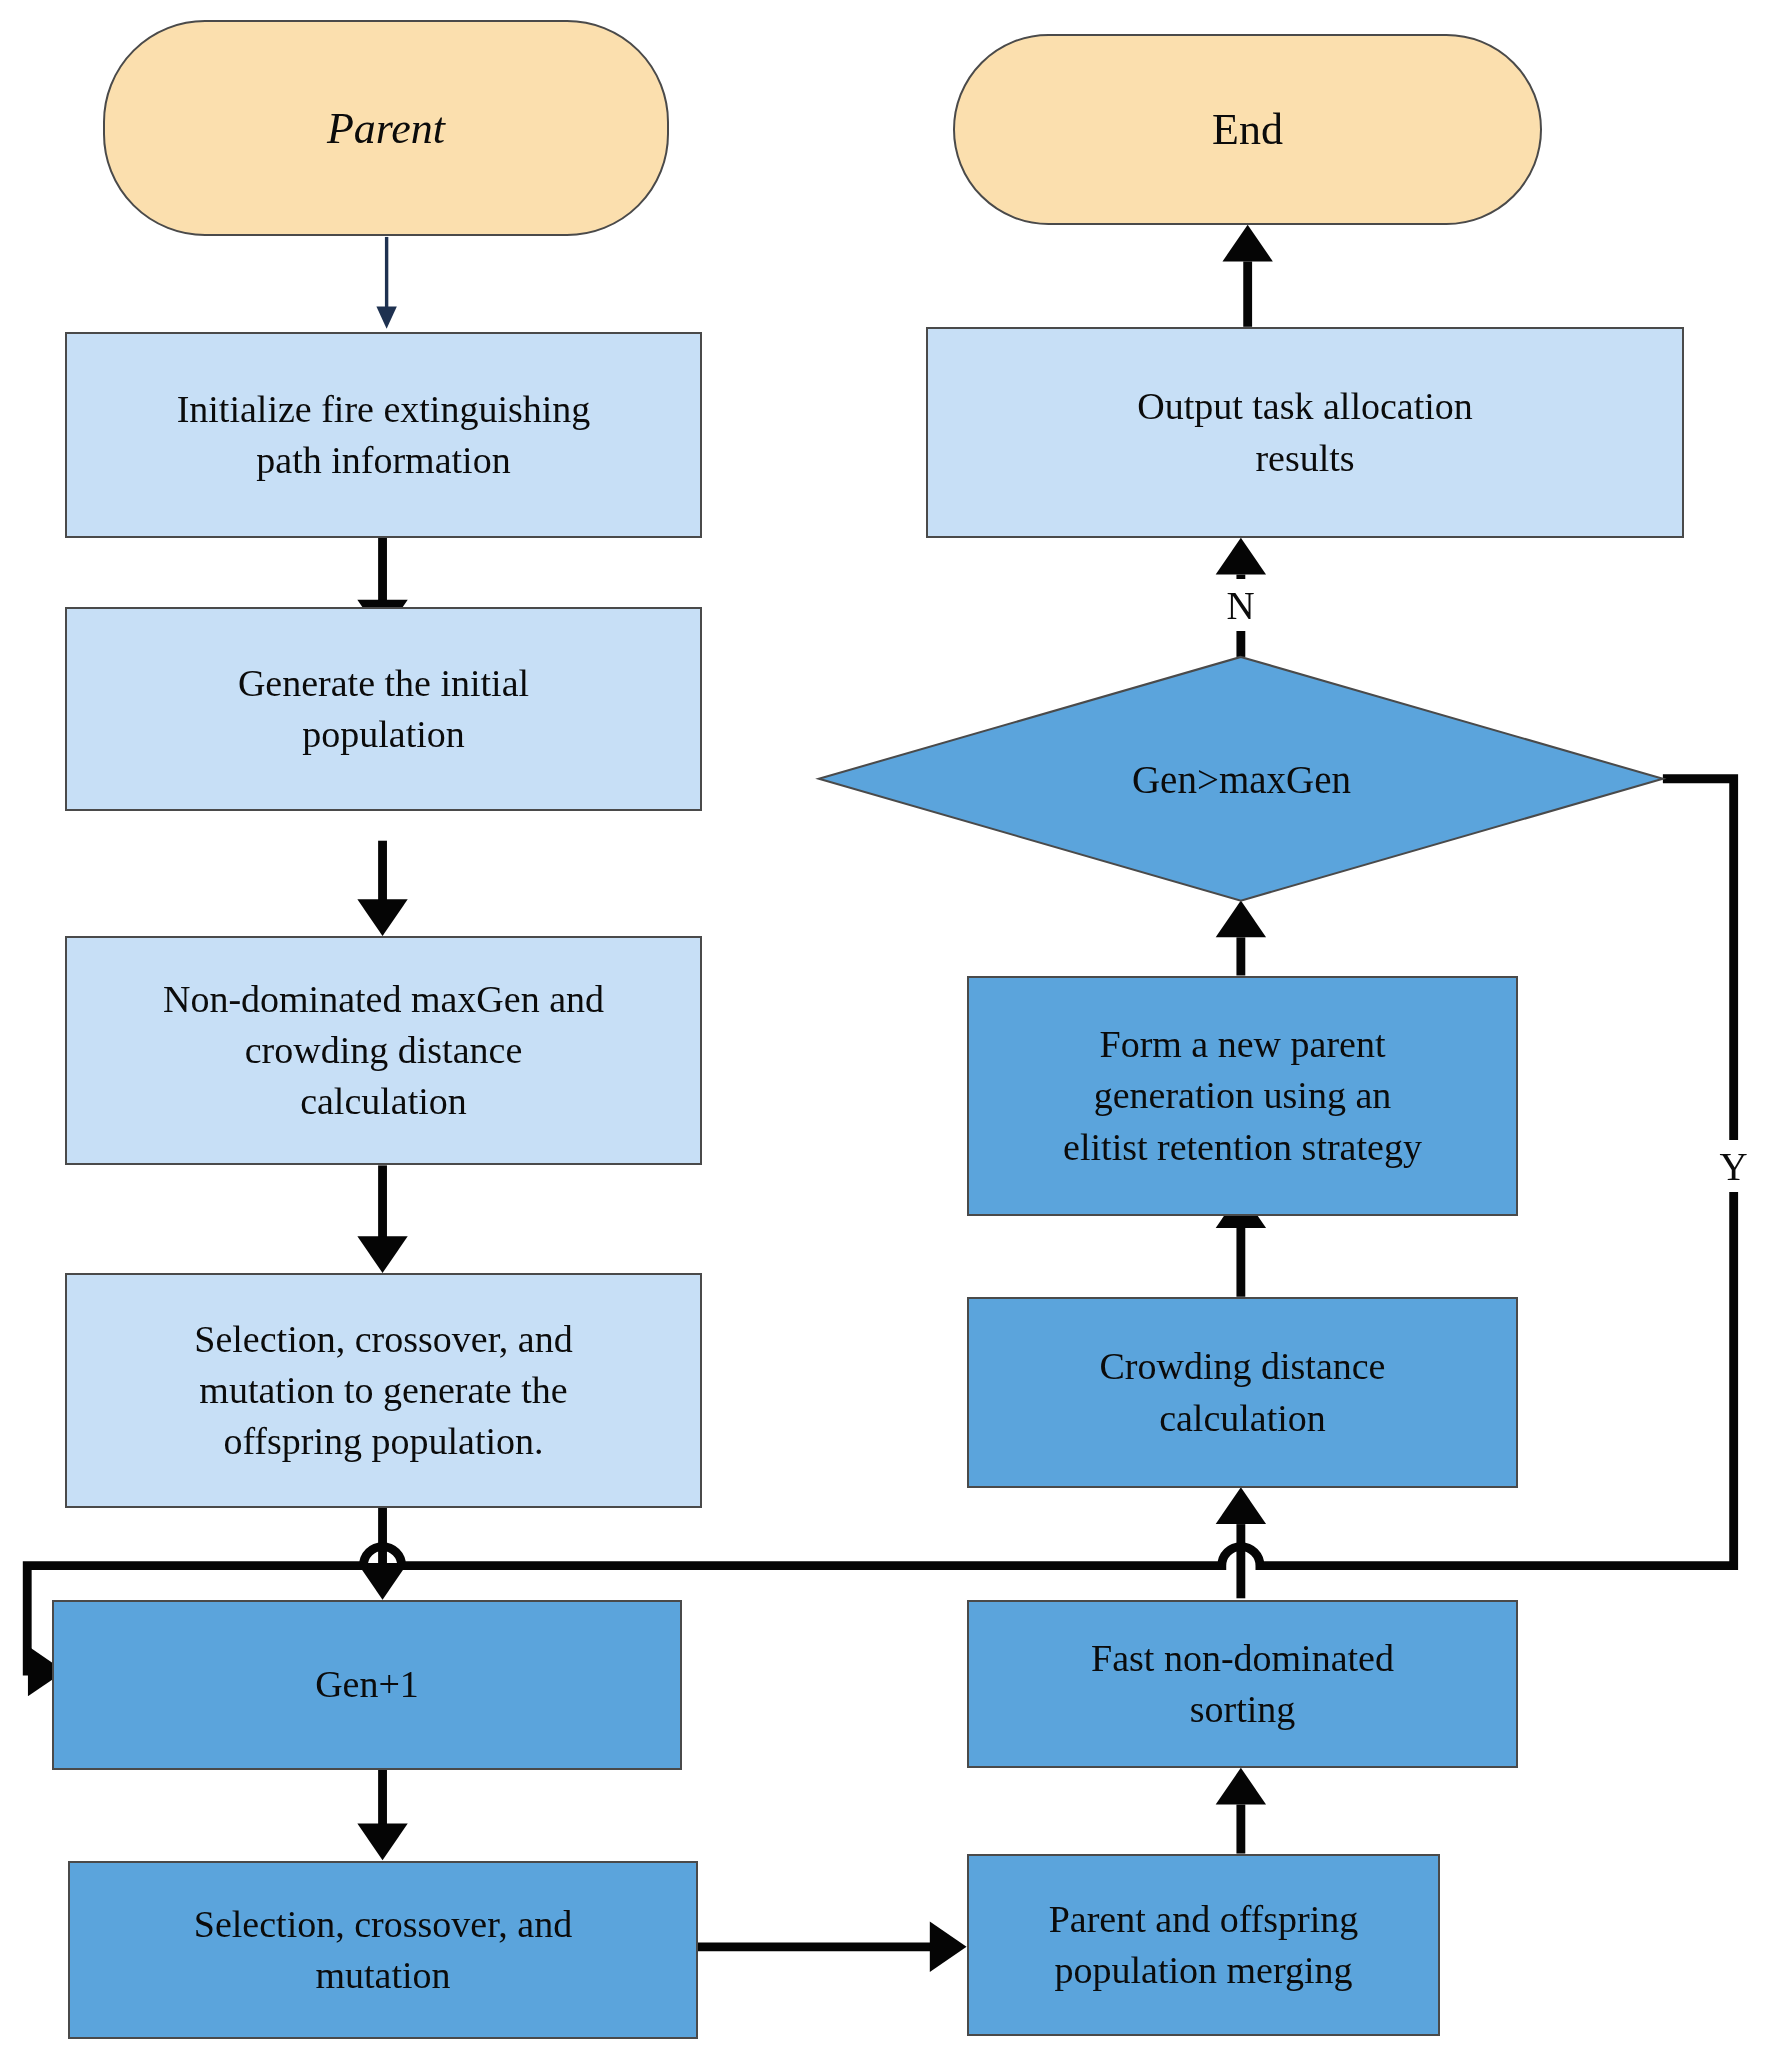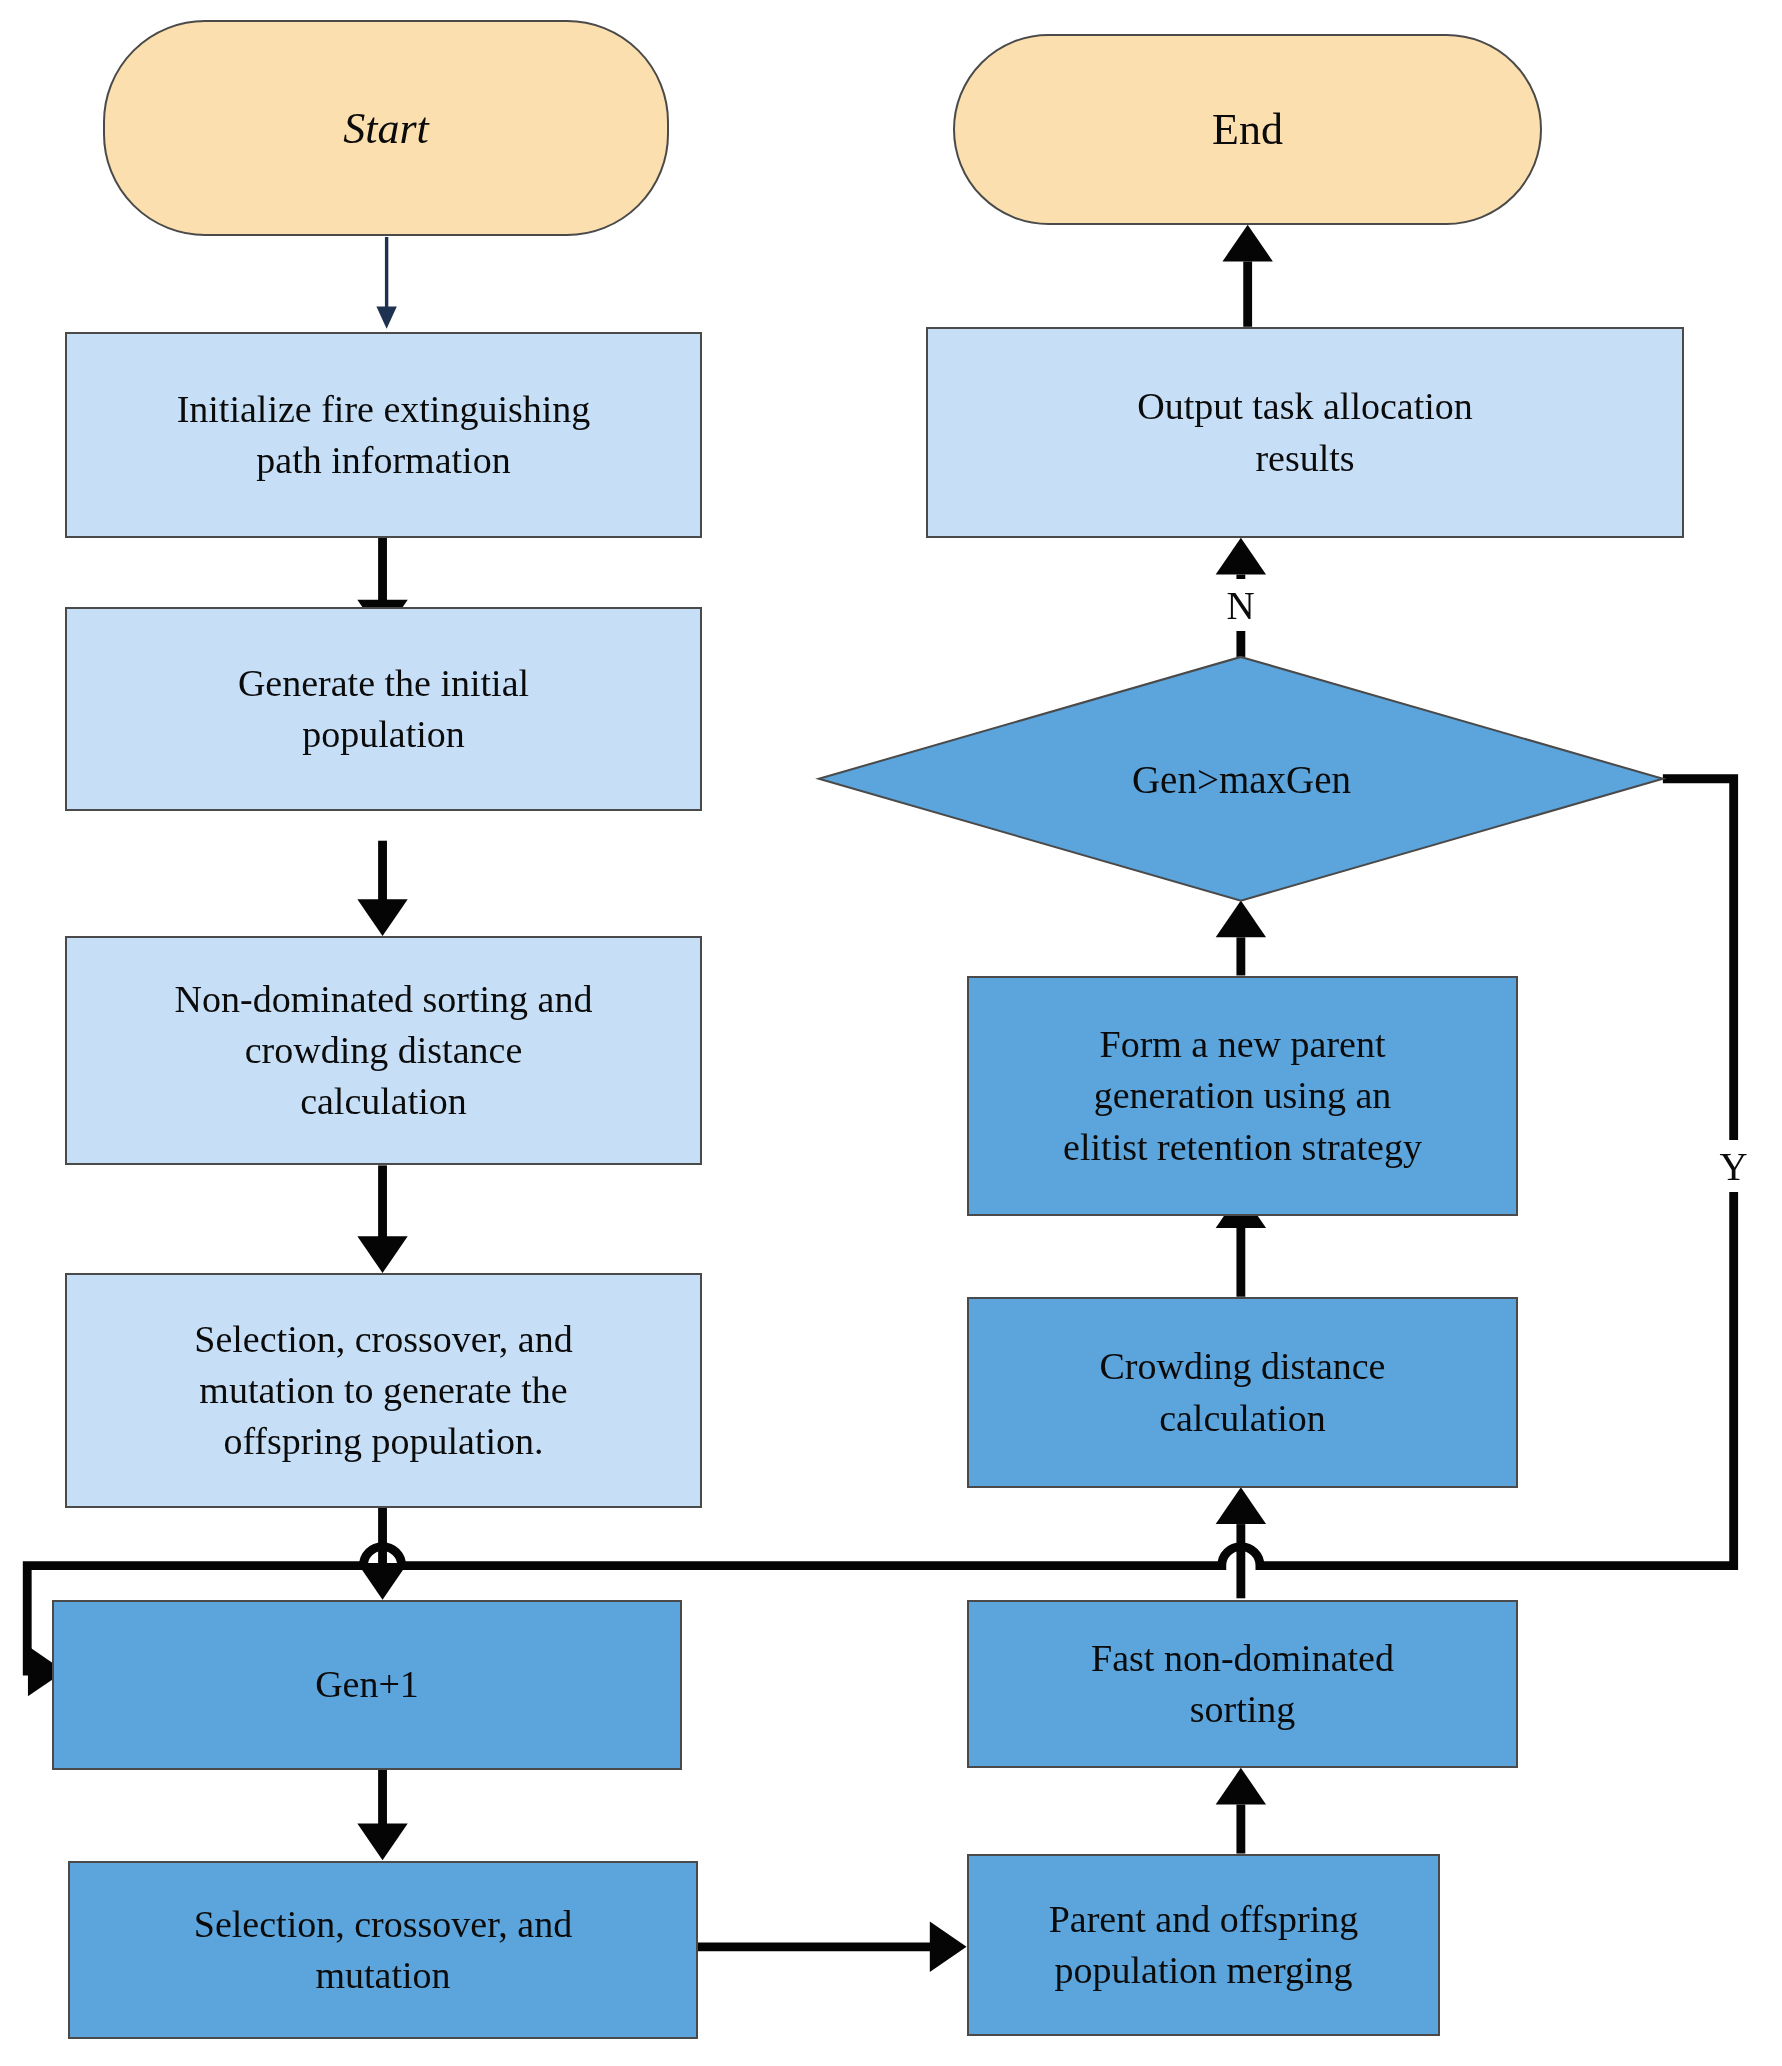--- a/index.html
+++ b/index.html
@@ -87,35 +87,35 @@
     <line class="edge" x1="1833" y1="480" x2="1833" y2="384"></line>
     <polygon class="head" points="1833,330 1796,384 1870,384"></polygon>
 
     <path class="edge-path" d="M 2443 1144 L 2547 1144 L 2547 2300 L 1851 2300 A 28 28 0 0 0 1795 2300 L 590 2300 A 28 28 0 0 0 534 2300 L 40 2300 L 40 2455 L 47 2455"></path>
     <polygon class="head" points="95,2455 41,2418 41,2492"></polygon>
 
     <polygon class="diamond-shape" points="1823,965 2443,1144 1823,1323 1203,1144"></polygon>
   </svg>
 
   <div class="node terminal italic" style="left:103px;top:20.4px;width:566px;height:216px">
-    <div class="ln">Start</div>
+    <div class="ln">Parent</div>
   </div>
 
   <div class="node light" style="left:65px;top:332px;width:637px;height:206px">
     <div class="ln">Initialize fire extinguishing</div>
     <div class="ln">path information</div>
   </div>
 
   <div class="node light" style="left:65px;top:607px;width:637px;height:204px">
     <div class="ln">Generate the initial</div>
     <div class="ln">population</div>
   </div>
 
   <div class="node light" style="left:65px;top:936px;width:637px;height:229px">
-    <div class="ln">Non-dominated sorting and</div>
+    <div class="ln">Non-dominated maxGen and</div>
     <div class="ln">crowding distance</div>
     <div class="ln">calculation</div>
   </div>
 
   <div class="node light" style="left:65px;top:1273px;width:637px;height:235px">
     <div class="ln">Selection, crossover, and</div>
     <div class="ln">mutation to generate the</div>
     <div class="ln">offspring population.</div>
   </div>
 

